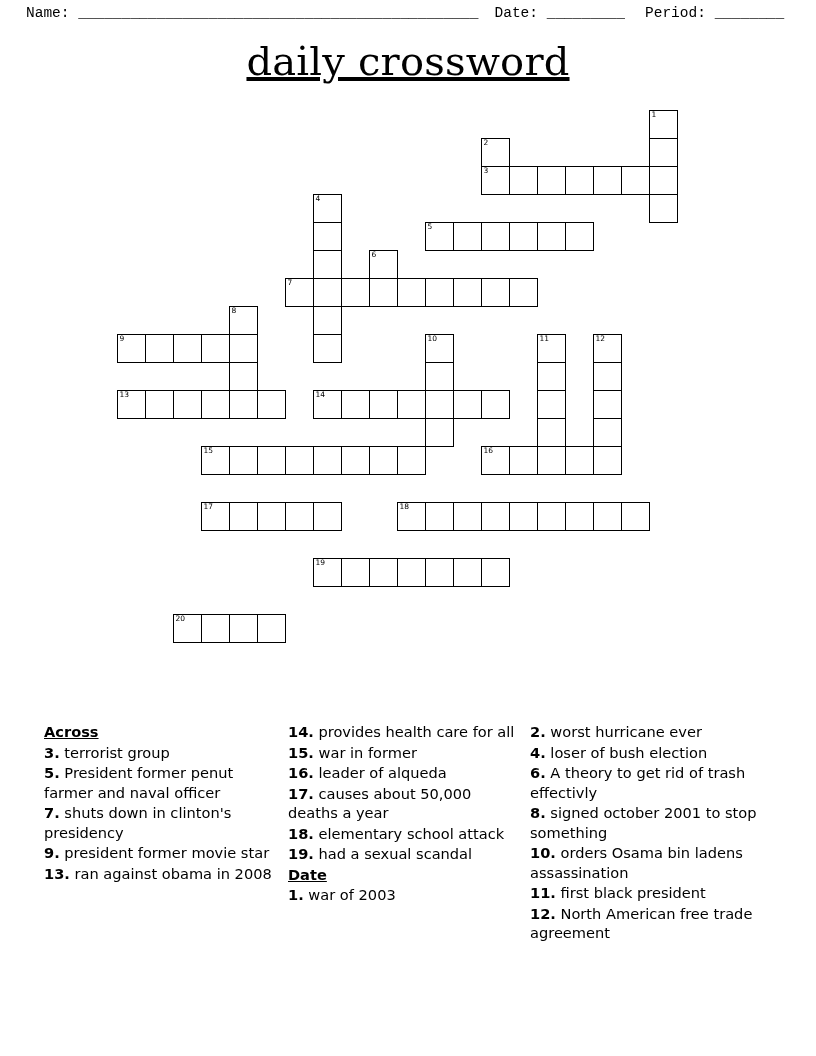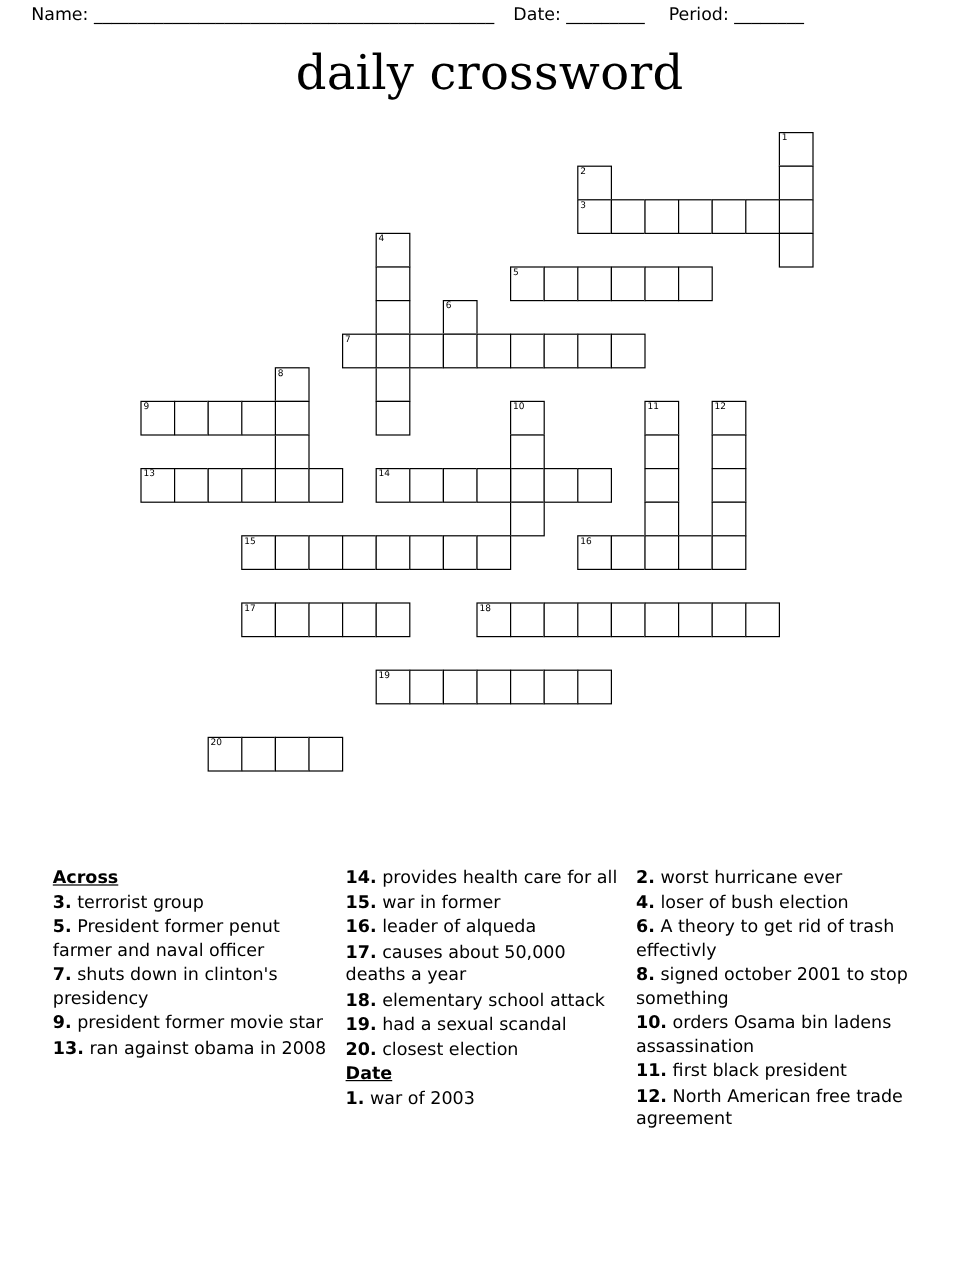--- a/index.html
+++ b/index.html
@@ -26,20 +26,21 @@
   
   .header-line {
     position: absolute;
     top: 0px;
     left: 0px;
     width: 816px;
     height: 26px;
     display: flex;
     align-items: center;
     font-size: 14.5px;
+    font-family: Liberation Mono, monospace;
   }
   .hdr-name {
     margin-left: 26px;
     white-space: nowrap;
   }
   .hdr-date {
     margin-left: 16px;
     white-space: nowrap;
   }
   .hdr-period {
@@ -51,20 +52,21 @@
   .title {
     position: absolute;
     top: 38px;
     left: 0;
     width: 816px;
     text-align: center;
     font-family: "DejaVu Serif", serif;
     font-size: 40px;
     font-weight: normal;
     letter-spacing: 0.2px;
+    text-decoration: underline;
   }
 
   
   #grid-layer {
     position: absolute;
     top: 0;
     left: 0;
     width: 816px;
     height: 700px;
   }
@@ -286,21 +288,20 @@
         </div>
     </div>
     <div class="col col2">
       <div id="col2-clues">
           <span class="clue"><b>14.</b><span> provides health care for all</span></span>
           <span class="clue"><b>15.</b><span> war in former</span></span>
           <span class="clue"><b>16.</b><span> leader of alqueda</span></span>
           <span class="clue"><b>17.</b><span> causes about 50,000 deaths a year</span></span>
           <span class="clue"><b>18.</b><span> elementary school attack</span></span>
           <span class="clue"><b>19.</b><span> had a sexual scandal</span></span>
-          <span class="clue"><b>20.</b><span> closest election</span></span>
         </div>
       <span class="section-head">Date</span>
       <div id="col2-down">
           <span class="clue"><b>1.</b><span> war of 2003</span></span>
         </div>
     </div>
     <div class="col col3">
       <div id="col3-clues">
           <span class="clue"><b>2.</b><span> worst hurricane ever</span></span>
           <span class="clue"><b>4.</b><span> loser of bush election</span></span>

